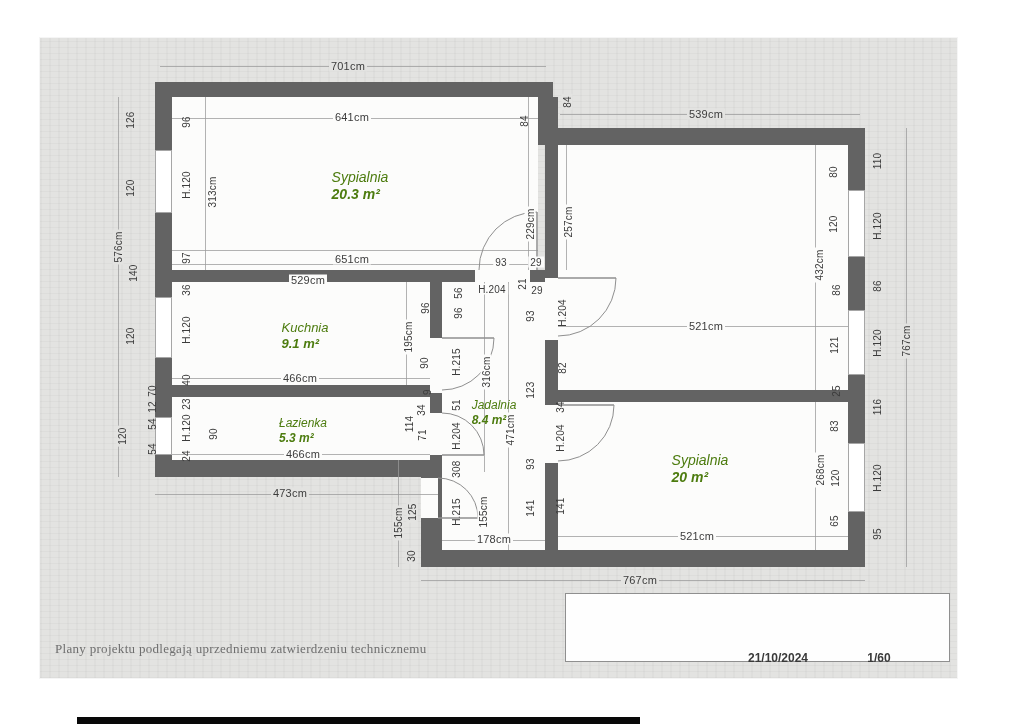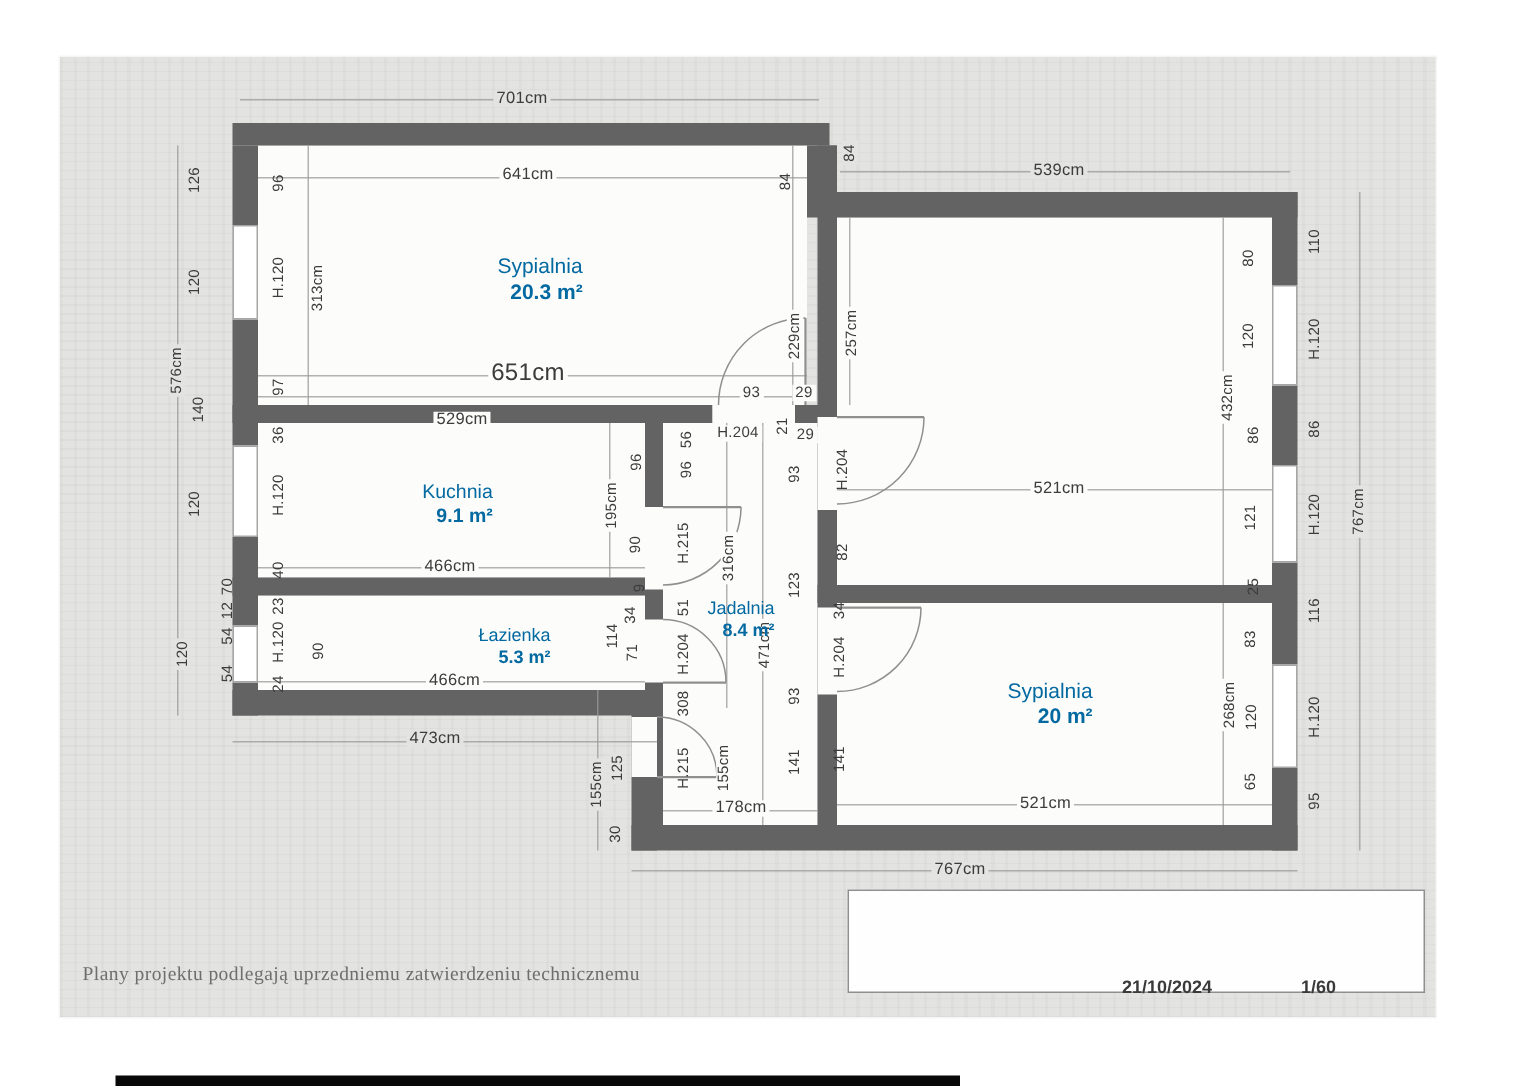--- a/index.html
+++ b/index.html
@@ -14,22 +14,22 @@
   .room{position:absolute;background:#fcfcfb;}
   .wall{position:absolute;background:#636363;}
   .opening{position:absolute;background:#fcfcfb;}
   .window{position:absolute;background:#ffffff;border:1px solid #a6a6a6;box-sizing:border-box;}
   .dimline{position:absolute;background:#9a9a9a;opacity:.75;}
   .dim{position:absolute;font-size:10px;color:#3c3c3c;white-space:nowrap;
     transform:translate(-50%,-50%);letter-spacing:.2px;line-height:11px;}
   .dim.v{transform:translate(-50%,-50%) rotate(-90deg);}
   .dim.bgw{background:#fcfcfb;padding:0 2px;}
   .dim.bgp{background:#e3e3e1;padding:0 2px;}
-  .roomlabel{position:absolute;transform:translate(-50%,-50%);text-align:right;
-    color:#0369a1;}
+  .roomlabel{position:absolute;transform:translate(-50%,-50%);text-align:left;
+    color:#4d7c0f;font-style:italic;}
   .roomlabel .rname{display:block;}
   .roomlabel .rarea{display:block;font-weight:700;}
   #doors{position:absolute;left:0;top:0;pointer-events:none;}
   #titleblock{position:absolute;left:565px;top:593px;width:385px;height:69px;
     background:#fefefe;border:1px solid #8f8f8f;box-sizing:border-box;}
   #tb-title{position:absolute;left:175px;top:19px;transform:translate(-50%,-50%);
     font-weight:700;font-size:16px;color:#2b2b2b;letter-spacing:.4px;white-space:nowrap;}
   #tb-date{position:absolute;left:212px;top:64px;transform:translate(-50%,-50%);
     font-weight:700;font-size:12px;color:#3a3a3a;}
   #tb-scale{position:absolute;left:313px;top:64px;transform:translate(-50%,-50%);
@@ -124,21 +124,21 @@
     <div class="dim v" style="left: 130px; top: 336px;">120</div>
     <div class="dim v" style="left: 152px; top: 391px;">70</div>
     <div class="dim v" style="left: 152px; top: 407px;">12</div>
     <div class="dim v" style="left: 152px; top: 424px;">54</div>
     <div class="dim v" style="left: 152px; top: 449px;">54</div>
     <div class="dim v bgp" style="left: 122px; top: 436px;">120</div>
     <div class="dim v" style="left: 186px; top: 122px;">96</div>
     <div class="dim v" style="left: 186px; top: 185px;">H.120</div>
     <div class="dim v bgw" style="left: 212px; top: 192px;">313cm</div>
     <div class="dim v" style="left: 186px; top: 258px;">97</div>
-    <div class="dim bgw" style="left: 352px; top: 249px; font-size: 16px;">651cm</div>
+    <div class="dim bgw" style="left: 352px; top: 259px; font-size: 11px;">651cm</div>
     <div class="dim bgw" style="left: 308px; top: 280px; font-size: 11px;">529cm</div>
     <div class="dim bgw" style="left: 501px; top: 262px;">93</div>
     <div class="dim bgw" style="left: 536px; top: 262px;">29</div>
     <div class="dim v bgw" style="left: 530px; top: 224px;">229cm</div>
     <div class="dim v bgw" style="left: 568px; top: 222px;">257cm</div>
     <div class="dim v" style="left: 186px; top: 290px;">36</div>
     <div class="dim v" style="left: 186px; top: 330px;">H.120</div>
     <div class="dim v" style="left: 186px; top: 380px;">40</div>
     <div class="dim bgw" style="left: 300px; top: 378px; font-size: 11px;">466cm</div>
     <div class="dim v bgw" style="left: 408px; top: 337px;">195cm</div>
@@ -202,21 +202,21 @@
     <div class="dim v bgp" style="left: 906px; top: 341px;">767cm</div>
     <div class="dim bgp" style="left: 640px; top: 580px; font-size: 11px;">767cm</div>
     <div class="roomlabel" style="left: 360px; top: 186px; font-size: 14px; line-height: 17px;">
       <span class="rname">Sypialnia</span>
       <span class="rarea">20.3 m²</span>
     </div>
     <div class="roomlabel" style="left: 305px; top: 336px; font-size: 13px; line-height: 16px;">
       <span class="rname">Kuchnia</span>
       <span class="rarea">9.1 m²</span>
     </div>
-    <div class="roomlabel" style="left: 303px; top: 431px; font-size: 12px; line-height: 15px; margin-left: 40px;">
+    <div class="roomlabel" style="left: 303px; top: 431px; font-size: 12px; line-height: 15px;">
       <span class="rname">Łazienka</span>
       <span class="rarea">5.3 m²</span>
     </div>
     <div class="roomlabel" style="left: 494px; top: 413px; font-size: 12px; line-height: 15px;">
       <span class="rname">Jadalnia</span>
       <span class="rarea">8.4 m²</span>
     </div>
     <div class="roomlabel" style="left: 700px; top: 469px; font-size: 14px; line-height: 17px;">
       <span class="rname">Sypialnia</span>
       <span class="rarea">20 m²</span>

